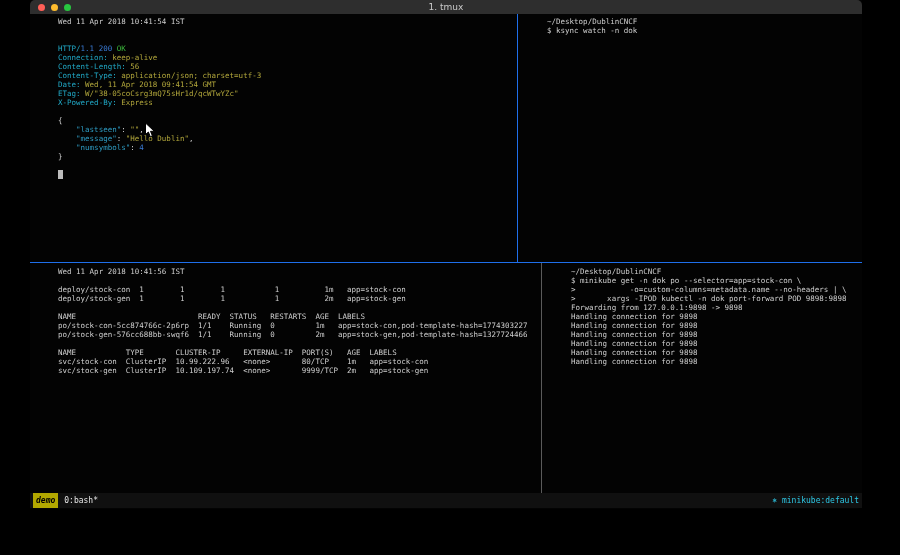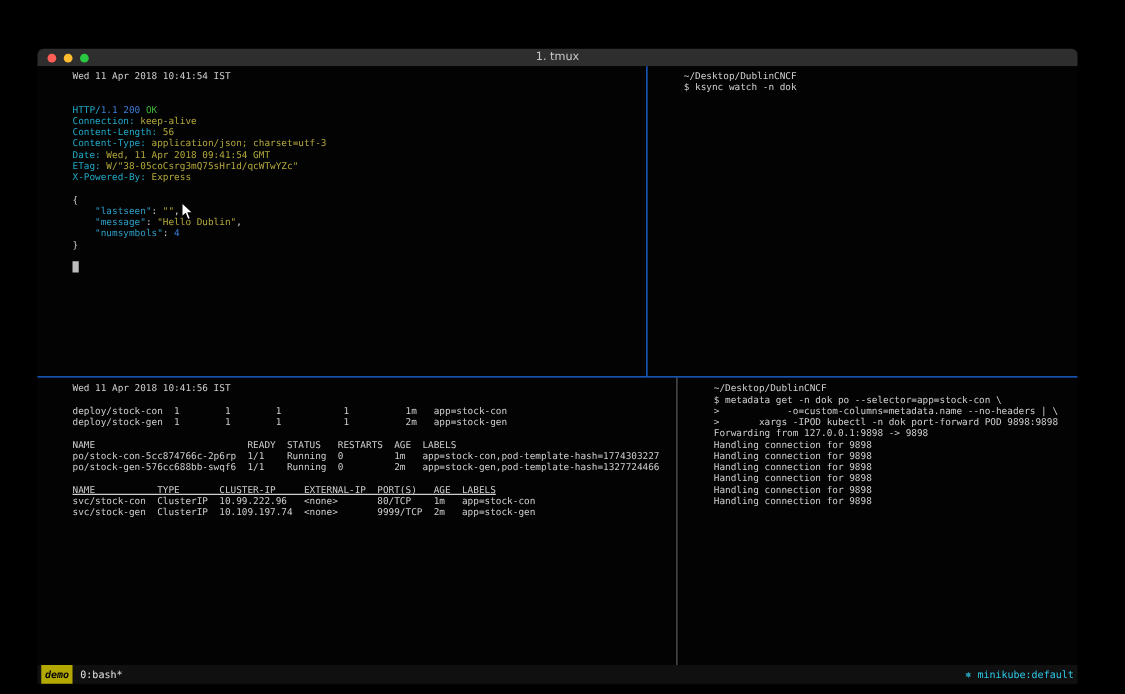--- a/index.html
+++ b/index.html
@@ -1,18 +1,18 @@
 <!DOCTYPE html>
 <html style="--terminal_bg: #030303; --titlebar_bg: #2e2e2e; --fg: #cfcfcf; --cyan: #21a9c7; --yellow: #b3a83c; --green: #3cb93c; --blue: #3b7dd8; --key: #2f9ec6; --cursor: #bcbcbc; --pane_border_active: #1f6feb; --pane_border_inactive: #5a5a5a; --status_bg: #101010; --session_badge_bg: #b3a800; --session_badge_fg: #000000; --status_right: #2ec8e6; --traffic_red: #ff5f57; --traffic_yellow: #febc2e; --traffic_green: #28c840;"><head>
 <meta charset="utf-8">
 <style>
   * { margin:0; padding:0; box-sizing:border-box; }
   html,body { width:900px; height:555px; background:#000; overflow:hidden; }
   .stage { position:relative; width:900px; height:410px; background:#000;
-           font-family:"DejaVu Sans Mono", monospace;margin-top:39px; }
+           font-family:"DejaVu Sans Mono", monospace; }
 
   .window { position:absolute; left:30px; top:0; width:832px; height:509px;
             background:var(--terminal_bg); border-radius:0 0 5px 5px; }
 
   .titlebar { position:absolute; left:0; top:0; width:100%; height:14px;
               background:var(--titlebar_bg); border-radius:5px 5px 0 0;
               display:flex; align-items:center; }
   .traffic-lights { position:absolute; left:8px; top:0; height:100%;
                     display:flex; align-items:center; gap:6px; }
   .tl { width:7px; height:7px; border-radius:50%; display:inline-block; }
@@ -93,27 +93,27 @@
       <div class="pane bottom-left" id="pane-bl">
           <div class="tline"><span style="color: rgb(207, 207, 207);">Wed 11 Apr 2018 10:41:56 IST</span></div>
           <div class="tline">&nbsp;</div>
           <div class="tline"><span style="color: rgb(207, 207, 207);">deploy/stock-con  1        1        1           1          1m   app=stock-con</span></div>
           <div class="tline"><span style="color: rgb(207, 207, 207);">deploy/stock-gen  1        1        1           1          2m   app=stock-gen</span></div>
           <div class="tline">&nbsp;</div>
           <div class="tline"><span style="color: rgb(207, 207, 207); text-align: right;">NAME                           READY  STATUS   RESTARTS  AGE  LABELS</span></div>
           <div class="tline"><span style="color: rgb(207, 207, 207);">po/stock-con-5cc874766c-2p6rp  1/1    Running  0         1m   app=stock-con,pod-template-hash=1774303227</span></div>
           <div class="tline"><span style="color: rgb(207, 207, 207);">po/stock-gen-576cc688bb-swqf6  1/1    Running  0         2m   app=stock-gen,pod-template-hash=1327724466</span></div>
           <div class="tline">&nbsp;</div>
-          <div class="tline"><span style="color: rgb(207, 207, 207); text-decoration: underline;">NAME           TYPE       CLUSTER-IP     EXTERNAL-IP  PORT(S)   AGE  LABELS</span></div>
+          <div class="tline"><span style="color: rgb(207, 207, 207);">NAME           TYPE       CLUSTER-IP     EXTERNAL-IP  PORT(S)   AGE  LABELS</span></div>
           <div class="tline"><span style="color: rgb(207, 207, 207);">svc/stock-con  ClusterIP  10.99.222.96   &lt;none&gt;       80/TCP    1m   app=stock-con</span></div>
           <div class="tline"><span style="color: rgb(207, 207, 207);">svc/stock-gen  ClusterIP  10.109.197.74  &lt;none&gt;       9999/TCP  2m   app=stock-gen</span></div>
         </div>
       <div class="pane bottom-right" id="pane-br">
           <div class="tline"><span style="color: rgb(207, 207, 207);">~/Desktop/DublinCNCF</span></div>
-          <div class="tline"><span style="color: rgb(207, 207, 207);">$ metadata get -n dok po --selector=app=stock-con \</span></div>
+          <div class="tline"><span style="color: rgb(207, 207, 207);">$ minikube get -n dok po --selector=app=stock-con \</span></div>
           <div class="tline"><span style="color: rgb(207, 207, 207);">&gt;            -o=custom-columns=metadata.name --no-headers | \</span></div>
           <div class="tline"><span style="color: rgb(207, 207, 207);">&gt;       xargs -IPOD kubectl -n dok port-forward POD 9898:9898</span></div>
           <div class="tline"><span style="color: rgb(207, 207, 207);">Forwarding from 127.0.0.1:9898 -&gt; 9898</span></div>
           <div class="tline"><span style="color: rgb(207, 207, 207);">Handling connection for 9898</span></div>
           <div class="tline"><span style="color: rgb(207, 207, 207);">Handling connection for 9898</span></div>
           <div class="tline"><span style="color: rgb(207, 207, 207);">Handling connection for 9898</span></div>
           <div class="tline"><span style="color: rgb(207, 207, 207);">Handling connection for 9898</span></div>
           <div class="tline"><span style="color: rgb(207, 207, 207);">Handling connection for 9898</span></div>
           <div class="tline"><span style="color: rgb(207, 207, 207);">Handling connection for 9898</span></div>
         </div>

